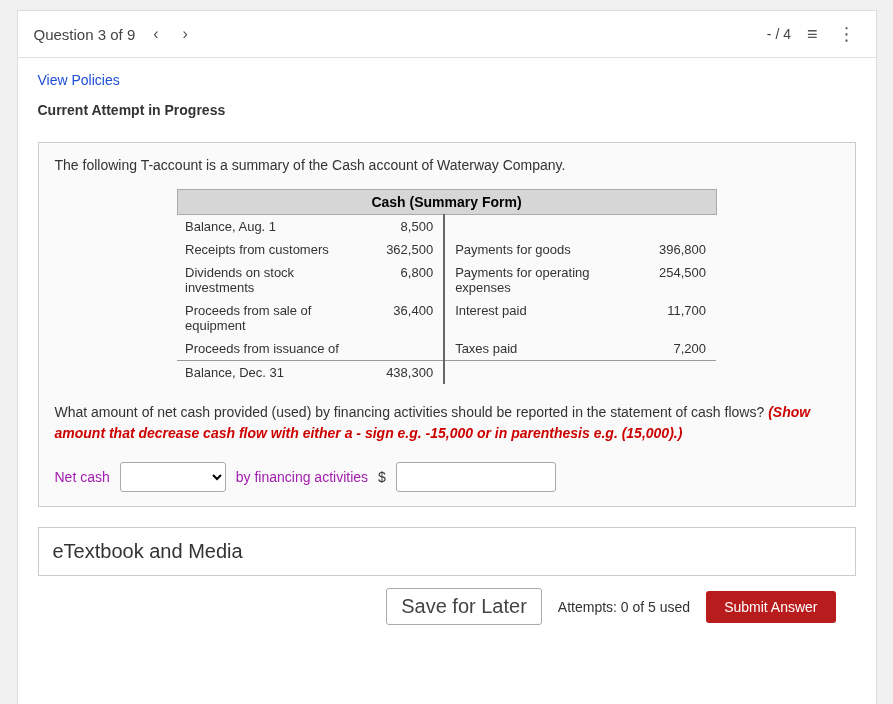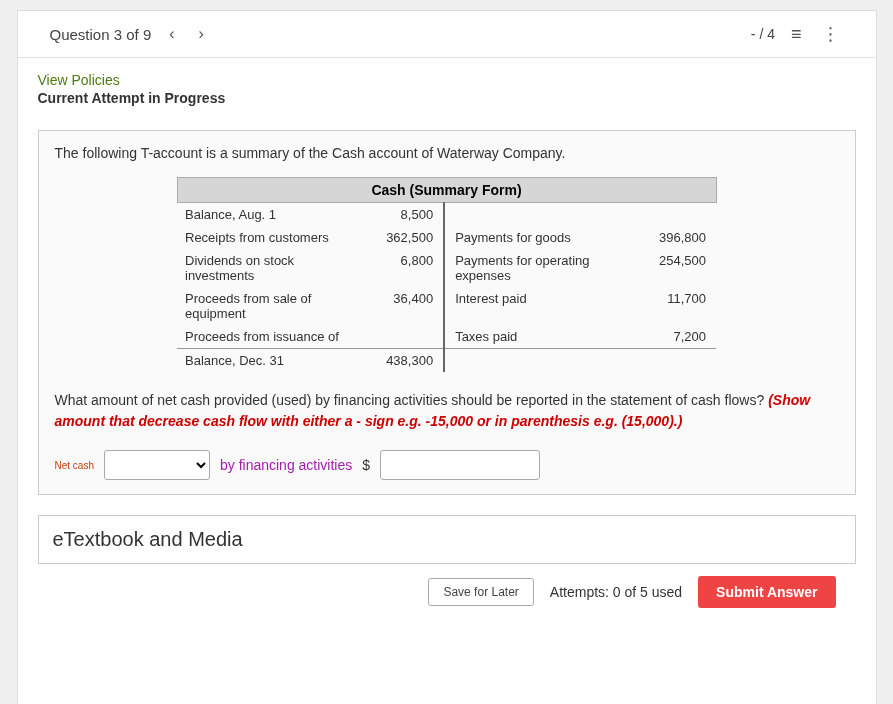--- a/index.html
+++ b/index.html
@@ -15,21 +15,21 @@
       background: #fff;
       width: 860px;
       min-height: 704px;
       border: 1px solid #ddd;
       padding: 0;
     }
     .top-bar {
       display: flex;
       align-items: center;
       justify-content: space-between;
-      padding: 10px 32px;
+      padding: 10px 16px;
       border-bottom: 1px solid #e0e0e0;
     }
     .top-bar-left {
       display: flex;
       align-items: center;
       gap: 12px;
     }
     .question-label {
       font-size: 15px;
       color: #444;
@@ -56,25 +56,25 @@
       border: none;
       cursor: pointer;
       font-size: 18px;
       color: #555;
       padding: 2px 4px;
     }
     .content-area {
       padding: 14px 20px;
     }
     .view-policies-link {
-      color: #4d7c0f;
+      color: #1d4ed8;
       text-decoration: none;
       font-size: 14px;
       display: inline-block;
-      margin-bottom: 2px;
+      margin-bottom: 14px;
     }
     .attempt-label {
       font-weight: bold;
       font-size: 14px;
       margin-bottom: 24px;
       color: #333;
     }
     .question-box {
       border: 1px solid #ccc;
       padding: 14px 16px;
@@ -130,22 +130,22 @@
       font-style: italic;
       font-weight: bold;
     }
     .answer-row {
       display: flex;
       align-items: center;
       gap: 10px;
       margin-top: 18px;
     }
     .net-cash-label {
-      font-size: 10px;
-      color: #c2410c;
+      font-size: 14px;
+      color: #a21caf;
     }
     .dropdown-select {
       border: 1px solid #aaa;
       border-radius: 3px;
       padding: 4px 24px 4px 6px;
       font-size: 14px;
       background: #fff;
       cursor: pointer;
       appearance: auto;
       height: 30px;
@@ -180,37 +180,37 @@
       align-items: center;
       justify-content: flex-end;
       padding: 12px 20px;
       gap: 16px;
     }
     .save-later-btn {
       background: #fff;
       border: 1px solid #aaa;
       border-radius: 3px;
       padding: 6px 14px;
-      font-size: 12px;
+      font-size: 20px;
       color: #444;
       cursor: pointer;
     }
     .attempts-text {
       font-size: 14px;
       color: #333;
     }
     .submit-btn {
-      background: #ef4444;
+      background: #b91c1c;
       color: #fff;
       border: none;
       border-radius: 3px;
       padding: 8px 18px;
       font-size: 14px;
       cursor: pointer;
-      font-weight: bold;
+      font-weight: normal;
     }
   </style>
 </head>
 <body>
 
 <div class="page-container">
 
   <div class="top-bar">
     <div class="top-bar-left">
       <span class="question-label">Question 3 of 9</span>

